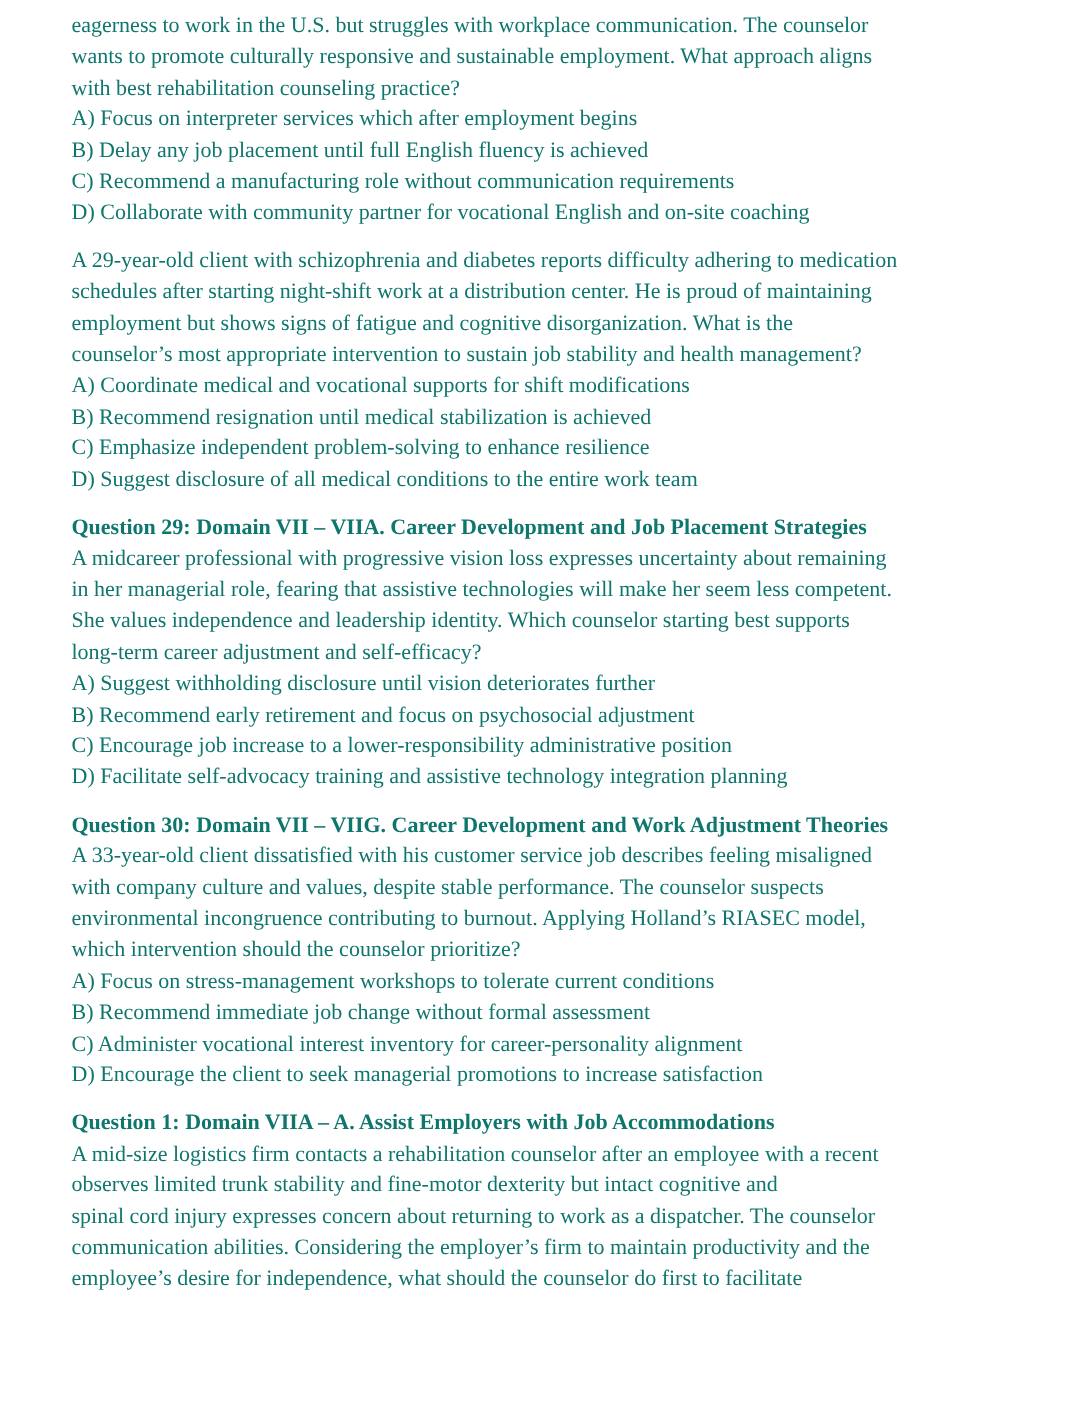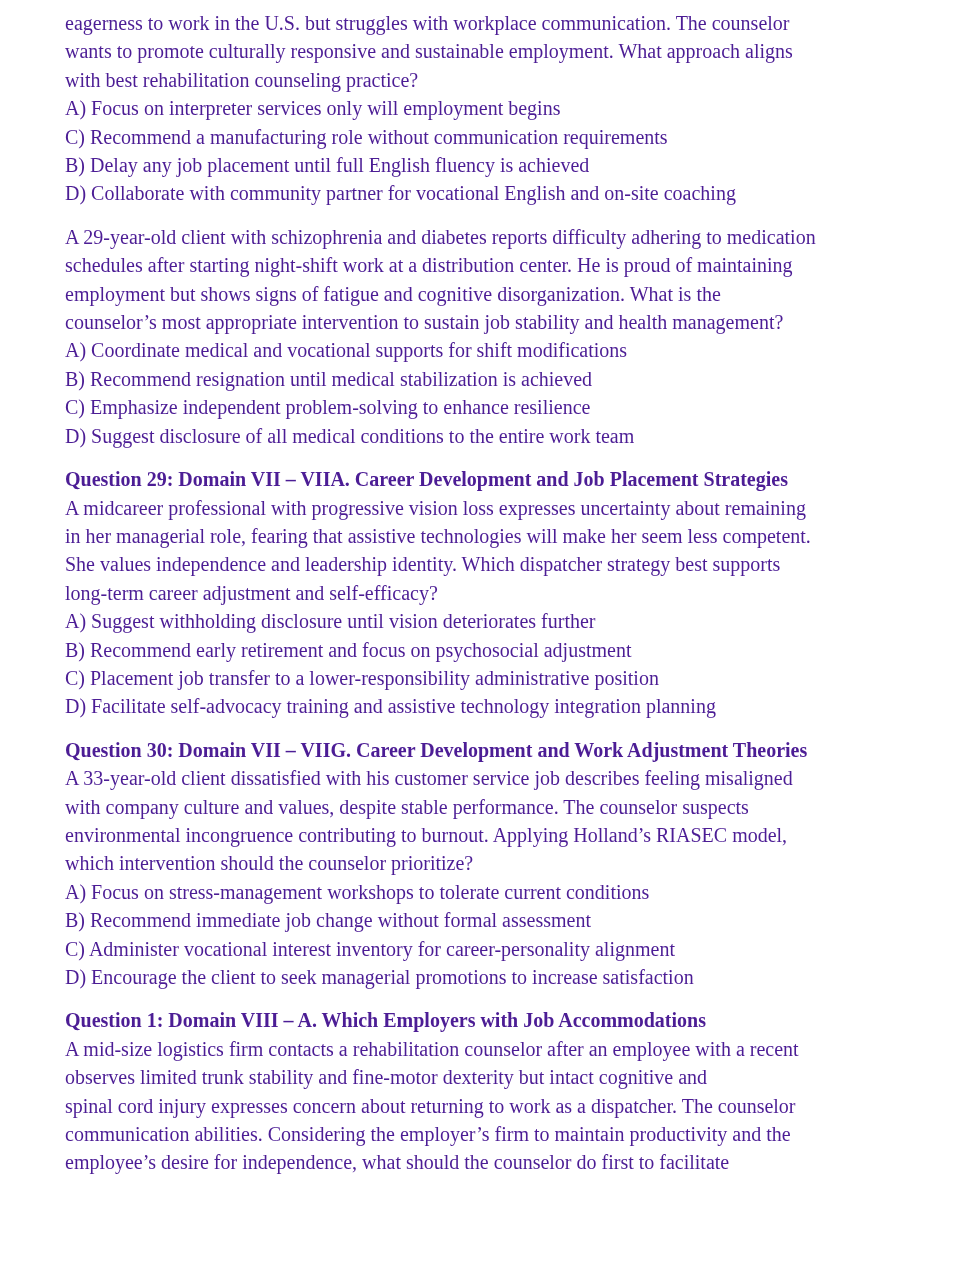--- a/index.html
+++ b/index.html
@@ -12,21 +12,21 @@
     background: #ffffff;
     overflow: hidden;
   }
   .page {
     box-sizing: border-box;
     width: 970px;
     height: 1036px;
     padding: 9px 40px 0 65px;
     font-family: "Liberation Serif", "DejaVu Serif", serif;
     font-size: 20px;
-    color: #4c1d95;
+    color: #0f766e;
     background: #ffffff;
   }
   .block {
     margin: 0 0 15px 0;
   }
   .block:last-child {
     margin-bottom: 0;
   }
   .line {
     line-height: 28.4px;
@@ -38,59 +38,59 @@
 </style>
 </head>
 <body>
 
 <div class="page">
   <div id="content">
       <div class="block">
         <div class="line">eagerness to work in the U.S. but struggles with workplace communication. The counselor</div>
         <div class="line">wants to promote culturally responsive and sustainable employment. What approach aligns</div>
         <div class="line">with best rehabilitation counseling practice?</div>
-        <div class="line">A) Focus on interpreter services only will employment begins</div>
+        <div class="line">A) Focus on interpreter services which after employment begins</div>
+        <div class="line">B) Delay any job placement until full English fluency is achieved</div>
         <div class="line">C) Recommend a manufacturing role without communication requirements</div>
-        <div class="line">B) Delay any job placement until full English fluency is achieved</div>
         <div class="line">D) Collaborate with community partner for vocational English and on-site coaching</div>
       </div>
       <div class="block">
         <div class="line">A 29-year-old client with schizophrenia and diabetes reports difficulty adhering to medication</div>
         <div class="line">schedules after starting night-shift work at a distribution center. He is proud of maintaining</div>
         <div class="line">employment but shows signs of fatigue and cognitive disorganization. What is the</div>
         <div class="line">counselor’s most appropriate intervention to sustain job stability and health management?</div>
         <div class="line">A) Coordinate medical and vocational supports for shift modifications</div>
         <div class="line">B) Recommend resignation until medical stabilization is achieved</div>
         <div class="line">C) Emphasize independent problem-solving to enhance resilience</div>
         <div class="line">D) Suggest disclosure of all medical conditions to the entire work team</div>
       </div>
       <div class="block">
         <div class="line bold">Question 29: Domain VII – VIIA. Career Development and Job Placement Strategies</div>
         <div class="line">A midcareer professional with progressive vision loss expresses uncertainty about remaining</div>
         <div class="line">in her managerial role, fearing that assistive technologies will make her seem less competent.</div>
-        <div class="line">She values independence and leadership identity. Which dispatcher strategy best supports</div>
+        <div class="line">She values independence and leadership identity. Which counselor starting best supports</div>
         <div class="line">long-term career adjustment and self-efficacy?</div>
         <div class="line">A) Suggest withholding disclosure until vision deteriorates further</div>
         <div class="line">B) Recommend early retirement and focus on psychosocial adjustment</div>
-        <div class="line">C) Placement job transfer to a lower-responsibility administrative position</div>
+        <div class="line">C) Encourage job increase to a lower-responsibility administrative position</div>
         <div class="line">D) Facilitate self-advocacy training and assistive technology integration planning</div>
       </div>
       <div class="block">
         <div class="line bold">Question 30: Domain VII – VIIG. Career Development and Work Adjustment Theories</div>
         <div class="line">A 33-year-old client dissatisfied with his customer service job describes feeling misaligned</div>
         <div class="line">with company culture and values, despite stable performance. The counselor suspects</div>
         <div class="line">environmental incongruence contributing to burnout. Applying Holland’s RIASEC model,</div>
         <div class="line">which intervention should the counselor prioritize?</div>
         <div class="line">A) Focus on stress-management workshops to tolerate current conditions</div>
         <div class="line">B) Recommend immediate job change without formal assessment</div>
         <div class="line">C) Administer vocational interest inventory for career-personality alignment</div>
         <div class="line">D) Encourage the client to seek managerial promotions to increase satisfaction</div>
       </div>
       <div class="block">
-        <div class="line bold">Question 1: Domain VIII – A. Which Employers with Job Accommodations</div>
+        <div class="line bold">Question 1: Domain VIIA – A. Assist Employers with Job Accommodations</div>
         <div class="line">A mid-size logistics firm contacts a rehabilitation counselor after an employee with a recent</div>
         <div class="line">observes limited trunk stability and fine-motor dexterity but intact cognitive and</div>
         <div class="line">spinal cord injury expresses concern about returning to work as a dispatcher. The counselor</div>
         <div class="line">communication abilities. Considering the employer’s firm to maintain productivity and the</div>
         <div class="line">employee’s desire for independence, what should the counselor do first to facilitate</div>
       </div>
     </div>
 </div>
 
 </body></html>

